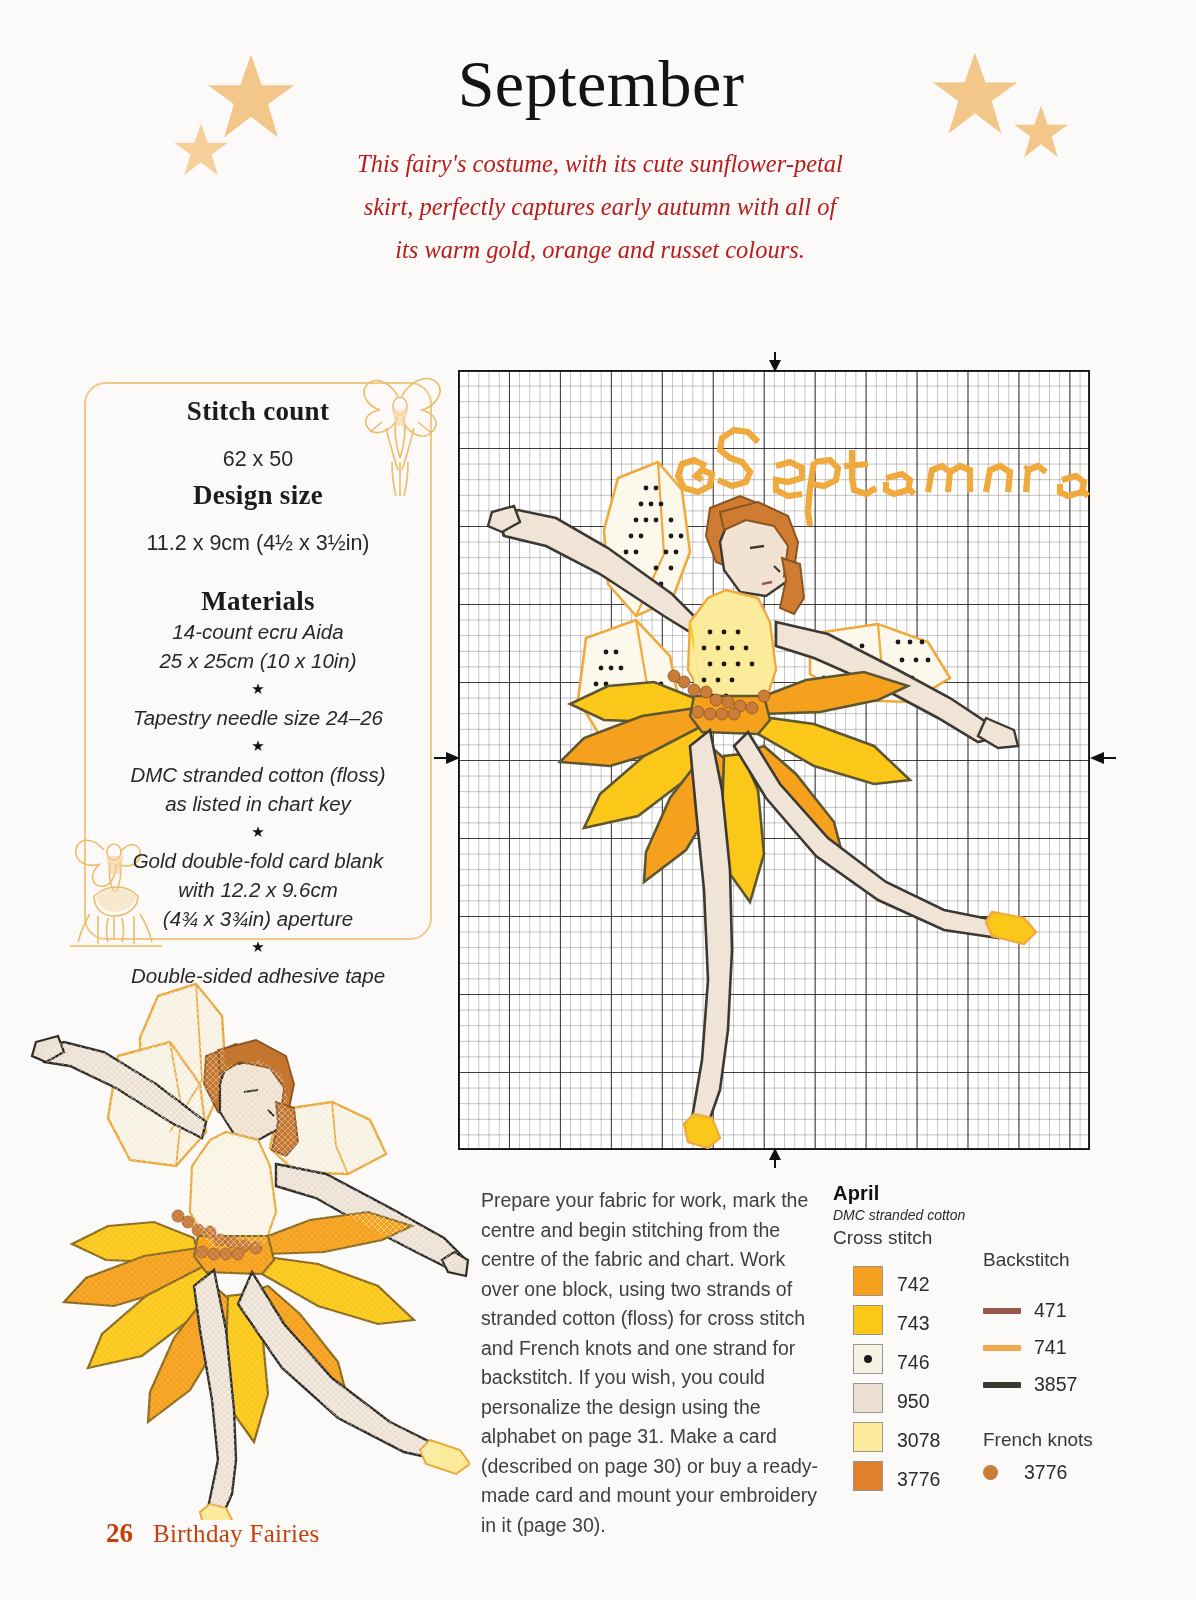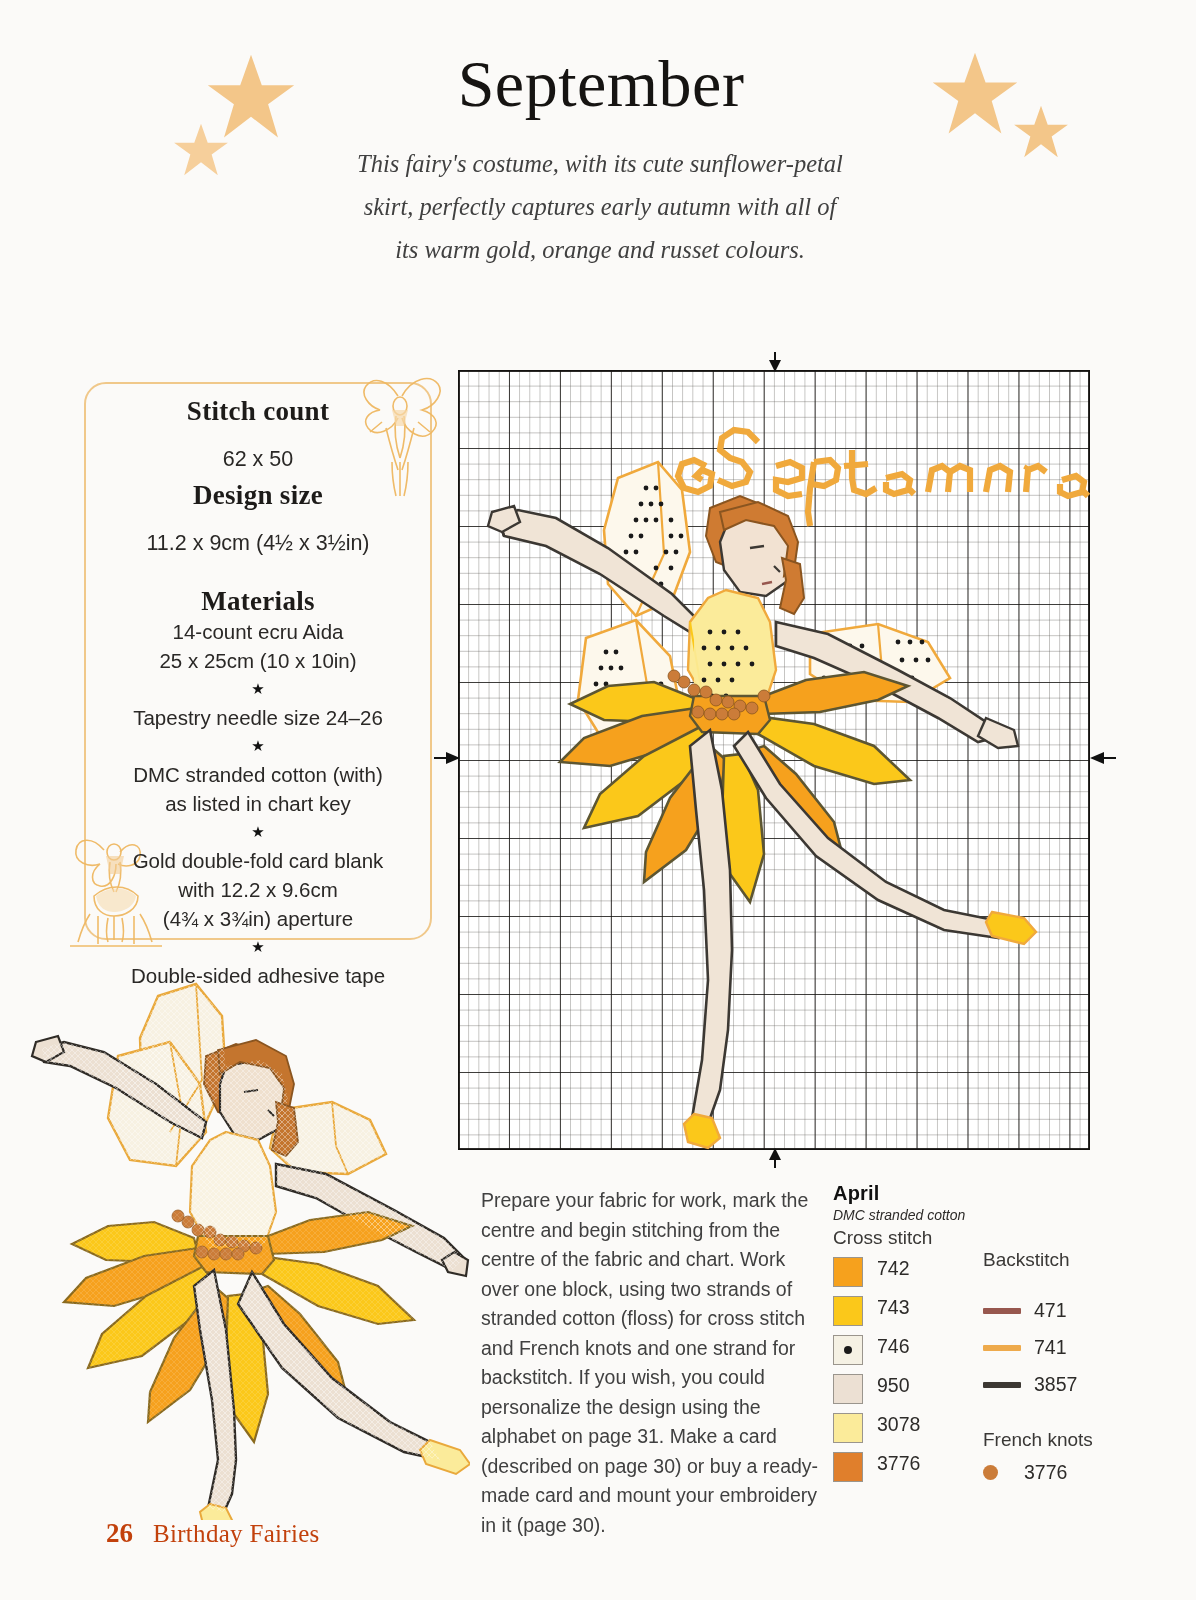--- a/index.html
+++ b/index.html
@@ -18,21 +18,21 @@
     position:absolute; left:0; right:0; top:46px;
     text-align:center;
     font-family:"Liberation Serif", serif;
     font-size:66px; color:#161412; letter-spacing:0.5px;margin-left:6px;
   }
   .subtitle {
     position:absolute; left:300px; width:600px; top:142px;
     text-align:center;
     font-family:"Liberation Serif", serif;
     font-style:italic;
-    font-size:24.5px; line-height:43px; color:#404040;
+    font-size:24.5px; line-height:43px; color:#b91c1c;
   }
   .subtitle div { white-space:nowrap; }
 
   .star { position:absolute; }
   .star svg { display:block; }
 
   
   .matbox {
     position:absolute; left:84px; top:382px; width:348px; height:558px;
     border:2px solid #f0c88a;
@@ -43,21 +43,21 @@
     text-align:center; color:#1d1b19;
   }
   .mat-h {
     font-family:"Liberation Serif", serif;
     font-size:27px; font-weight:700; letter-spacing:0.3px;
     margin-top:2px;
   }
   .mat-h.second { margin-top:6px; }
   .mat-v { font-size:21.5px; line-height:30px; margin-top:17px; color:#2a2826; }
   .mat-gap { height:26px; }
-  .mat-item { font-size:20.5px; line-height:29px; margin:0; color:#2a2826; }
+  .mat-item { font-size:20.5px; line-height:29px; margin:0; color:#2a2826;font-style:italic; }
   .mat-star { font-size:15px; line-height:24px; color:#111; margin:2px 0; }
 
   .fairy-deco { position:absolute; opacity:0.95; }
 
   
   .chartwrap {
     position:absolute; left:458px; top:370px; width:632px; height:780px;
   }
   .chart-grid { position:absolute; inset:0; }
   .arrow { position:absolute; }
@@ -70,21 +70,21 @@
 
   
   .keybox { position:absolute; left:833px; top:1182px; width:290px; }
   .key-title { font-size:20px; font-weight:700; color:#111; letter-spacing:0.2px; }
   .key-sub { font-size:14px; font-style:italic; color:#2d2b29; margin-top:2px; }
   .key-cols { display:flex; margin-top:4px; }
   .key-col-left { width:150px; }
   .key-col-right { width:140px; padding-top:22px; }
   .key-head { font-size:19px; color:#3a3836; margin-bottom:8px; }
   .key-head.bs { margin-bottom:21px; }
-  .key-row { display:flex; align-items:flex-start; height:39px; }
+  .key-row { display:flex; align-items:flex-end; height:39px;margin-left:20px; }
   .swatch {
     width:30px; height:30px; border:1px solid #9a958d;
     position:relative; flex:0 0 auto;
   }
   .swatch .dot {
     position:absolute; left:50%; top:50%; width:8px; height:8px;
     background:#1a1a1a; border-radius:50%; transform:translate(-50%,-50%);
   }
   .key-label { margin-left:14px; font-size:19.5px; color:#2d2b29; }
   .bsline { width:38px; height:6px; flex:0 0 auto; border-radius:1px; }
@@ -183,21 +183,21 @@
 
     <div class="mat-gap"></div>
 
     <div class="mat-h">Materials</div>
 
     <div class="mat-item">14-count ecru Aida</div>
     <div class="mat-item">25 x 25cm (10 x 10in)</div>
     <div class="mat-star">★</div>
     <div class="mat-item">Tapestry needle size 24–26</div>
     <div class="mat-star">★</div>
-    <div class="mat-item">DMC stranded cotton (with)</div>
+    <div class="mat-item">DMC stranded cotton (floss)</div>
     <div class="mat-item">as listed in chart key</div>
     <div class="mat-star">★</div>
     <div class="mat-item">Gold double-fold card blank</div>
     <div class="mat-item">with 12.2 x 9.6cm</div>
     <div class="mat-item">(4¾ x 3¾in) aperture</div>
     <div class="mat-star">★</div>
     <div class="mat-item">Double-sided adhesive tape</div>
   </div>
 
   <div class="chartwrap">

